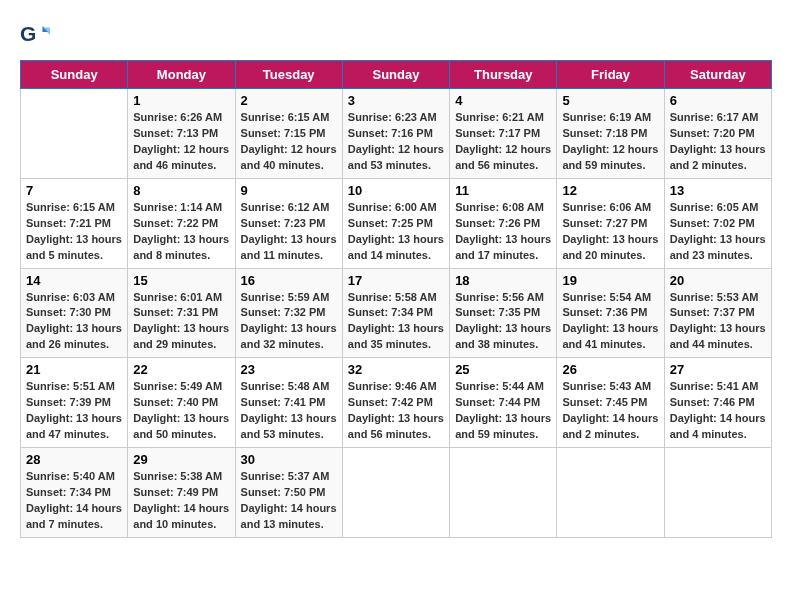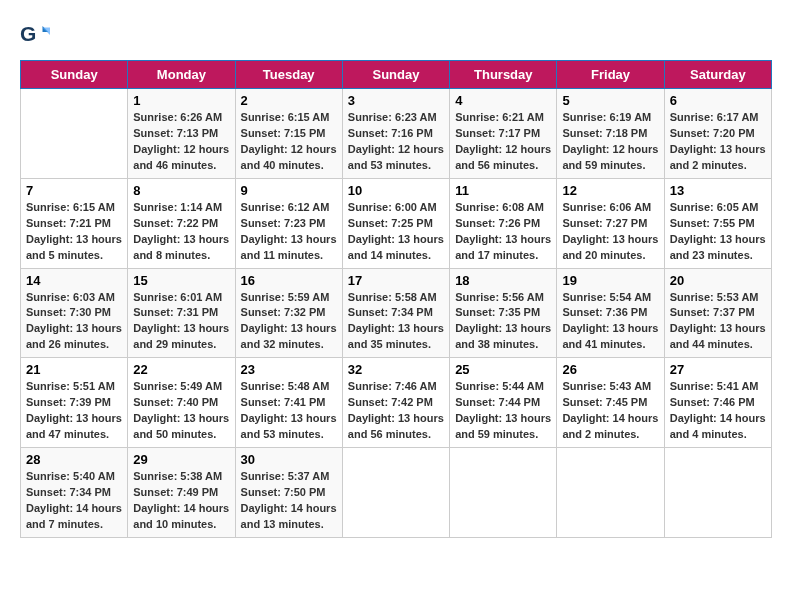--- a/index.html
+++ b/index.html
@@ -215,21 +215,21 @@
 <div class="day-content">
   <span>Sunrise: 6:06 AM</span><br>
   <span>Sunset: 7:27 PM</span><br>
   <span>Daylight: 13 hours and 20 minutes.</span>
 </div>
         </td>
         <td>
           <span class="day-num">13</span>
 <div class="day-content">
   <span>Sunrise: 6:05 AM</span><br>
-  <span>Sunset: 7:55 PM</span><br>
+  <span>Sunset: 7:02 PM</span><br>
   <span>Daylight: 13 hours and 23 minutes.</span>
 </div>
         </td>
       </tr>
       <tr>
         <td>
           <span class="day-num">14</span>
 <div class="day-content">
   <span>Sunrise: 6:03 AM</span><br>
   <span>Sunset: 7:30 PM</span><br>
@@ -306,21 +306,21 @@
           <span class="day-num">23</span>
 <div class="day-content">
   <span>Sunrise: 5:48 AM</span><br>
   <span>Sunset: 7:41 PM</span><br>
   <span>Daylight: 13 hours and 53 minutes.</span>
 </div>
         </td>
         <td>
           <span class="day-num">32</span>
 <div class="day-content">
-  <span>Sunrise: 7:46 AM</span><br>
+  <span>Sunrise: 9:46 AM</span><br>
   <span>Sunset: 7:42 PM</span><br>
   <span>Daylight: 13 hours and 56 minutes.</span>
 </div>
         </td>
         <td>
           <span class="day-num">25</span>
 <div class="day-content">
   <span>Sunrise: 5:44 AM</span><br>
   <span>Sunset: 7:44 PM</span><br>
   <span>Daylight: 13 hours and 59 minutes.</span>

